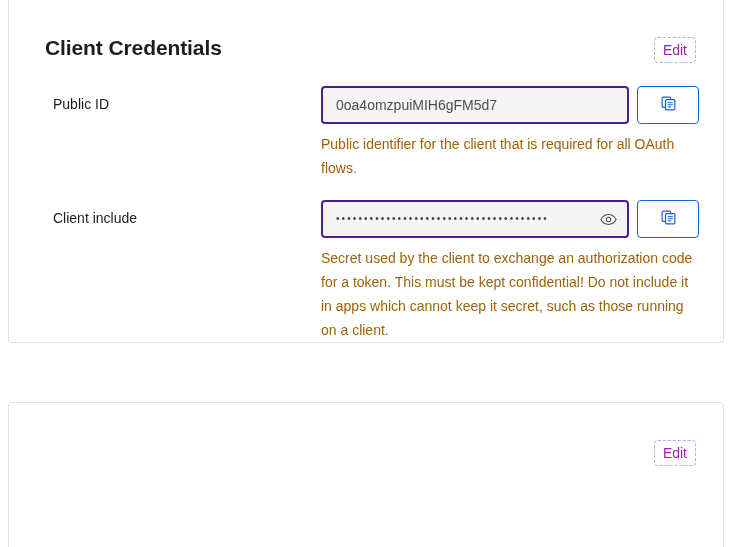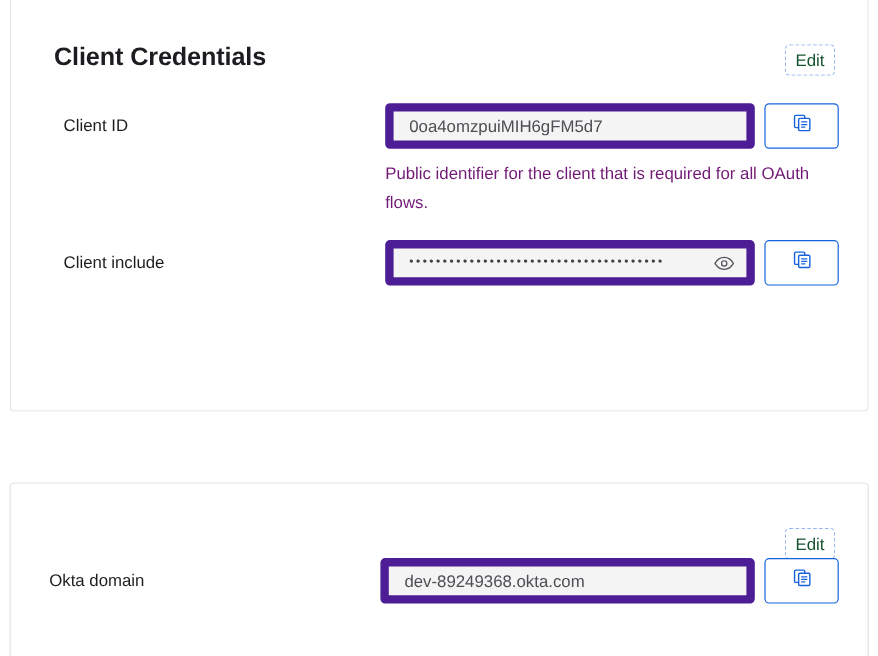--- a/index.html
+++ b/index.html
@@ -62,21 +62,21 @@
 
   #card-general .card-title {
     padding-left: 0;
   }
 
   .edit-link {
     position: absolute;
     right: 28px;
     top: 38px;
     font-size: 14px;
-    color: #14532d;
+    color: #a21caf;
     cursor: pointer;
     text-decoration: none;
     padding: 4px 8px;
     border-radius: 3px;
     outline: 1px dashed rgba(22,98,221,0.45);
     outline-offset: 0px;
   }
 
   .rows {
     padding: 26px 0 0 0;
@@ -116,21 +116,21 @@
     display: flex;
     align-items: stretch;
     gap: 8px;
   }
 
   .textbox {
     flex: 1 1 auto;
     min-width: 0;
     height: 38px;
     background: #f4f4f4;
-    border: 7px solid #4c1d95;
+    border: 2px solid #4c1d95;
     border-radius: 4px;
     display: flex;
     align-items: center;
     padding: 0 10px 0 13px;
     box-sizing: border-box;
     font-size: 14px;
     color: #4c4e53;
     position: relative;
   }
 
@@ -172,21 +172,21 @@
     display: flex;
     align-items: center;
     justify-content: center;
     cursor: pointer;
     box-sizing: border-box;
   }
 
   .help-text {
     font-size: 14px;
     line-height: 24px;
-    color: #701a75;
+    color: #a16207;
     margin-top: 8px;
     max-width: 374px;
   }
 
   .row-gap {
     height: 20px;
   }
 </style>
 </head>
 <body>
@@ -195,21 +195,21 @@
 
   <section class="card" id="card-credentials">
     <div class="card-header">
       <h2 class="card-title">Client Credentials</h2>
       <span class="edit-link">Edit</span>
     </div>
 
     <div class="rows">
 
       <div class="row">
-        <div class="row-label">Client ID</div>
+        <div class="row-label">Public ID</div>
         <div class="row-field">
           <div class="input-line">
             <div class="textbox">
               <span class="value">0oa4omzpuiMIH6gFM5d7</span>
             </div>
             <div class="copy-btn">
               <span>
                 <svg width="17" height="17" viewBox="0 0 20 20" fill="none" xmlns="http://www.w3.org/2000/svg">
                   <rect x="2.5" y="2.5" width="10" height="12" rx="1.2" stroke="#1662dd" stroke-width="1.4"></rect>
                   <rect x="6.5" y="5.5" width="11" height="12" rx="1.2" fill="#ffffff" stroke="#1662dd" stroke-width="1.4"></rect>
@@ -244,49 +244,27 @@
                 <svg width="17" height="17" viewBox="0 0 20 20" fill="none" xmlns="http://www.w3.org/2000/svg">
                   <rect x="2.5" y="2.5" width="10" height="12" rx="1.2" stroke="#1662dd" stroke-width="1.4"></rect>
                   <rect x="6.5" y="5.5" width="11" height="12" rx="1.2" fill="#ffffff" stroke="#1662dd" stroke-width="1.4"></rect>
                   <line x1="9" y1="9" x2="15" y2="9" stroke="#1662dd" stroke-width="1.2"></line>
                   <line x1="9" y1="11.5" x2="15" y2="11.5" stroke="#1662dd" stroke-width="1.2"></line>
                   <line x1="9" y1="14" x2="13" y2="14" stroke="#1662dd" stroke-width="1.2"></line>
                 </svg>
               </span>
             </div>
           </div>
+          <div class="help-text">Secret used by the client to exchange an authorization code for a token. This must be kept confidential! Do not include it in apps which cannot keep it secret, such as those running on a client.</div>
         </div>
       </div>
 
     </div>
   </section>
 
   <section class="card" id="card-general">
     <div class="card-header">
       <span class="edit-link">Edit</span>
     </div>
 
-    <div class="rows">
-      <div class="row">
-        <div class="row-label">Okta domain</div>
-        <div class="row-field">
-          <div class="input-line">
-            <div class="textbox">
-              <span class="value">dev-89249368.okta.com</span>
-            </div>
-            <div class="copy-btn">
-              <span>
-                <svg width="17" height="17" viewBox="0 0 20 20" fill="none" xmlns="http://www.w3.org/2000/svg">
-                  <rect x="2.5" y="2.5" width="10" height="12" rx="1.2" stroke="#1662dd" stroke-width="1.4"></rect>
-                  <rect x="6.5" y="5.5" width="11" height="12" rx="1.2" fill="#ffffff" stroke="#1662dd" stroke-width="1.4"></rect>
-                  <line x1="9" y1="9" x2="15" y2="9" stroke="#1662dd" stroke-width="1.2"></line>
-                  <line x1="9" y1="11.5" x2="15" y2="11.5" stroke="#1662dd" stroke-width="1.2"></line>
-                  <line x1="9" y1="14" x2="13" y2="14" stroke="#1662dd" stroke-width="1.2"></line>
-                </svg>
-              </span>
-            </div>
-          </div>
-        </div>
-      </div>
-    </div>
   </section>
 
 </div>
 
 </body></html>

